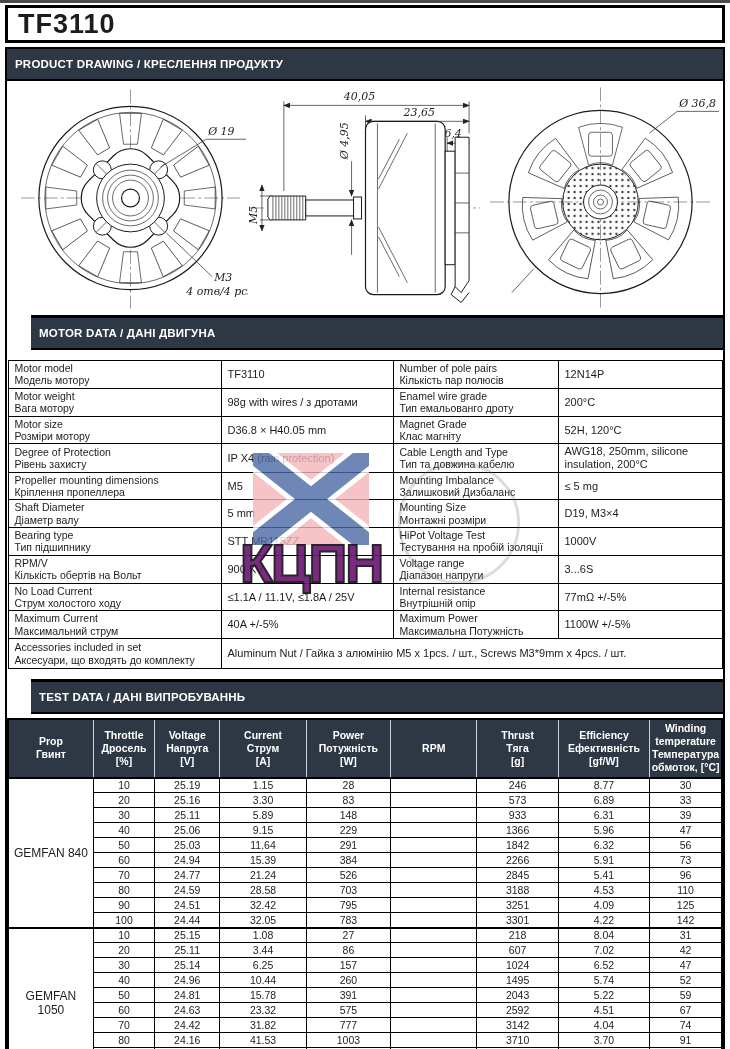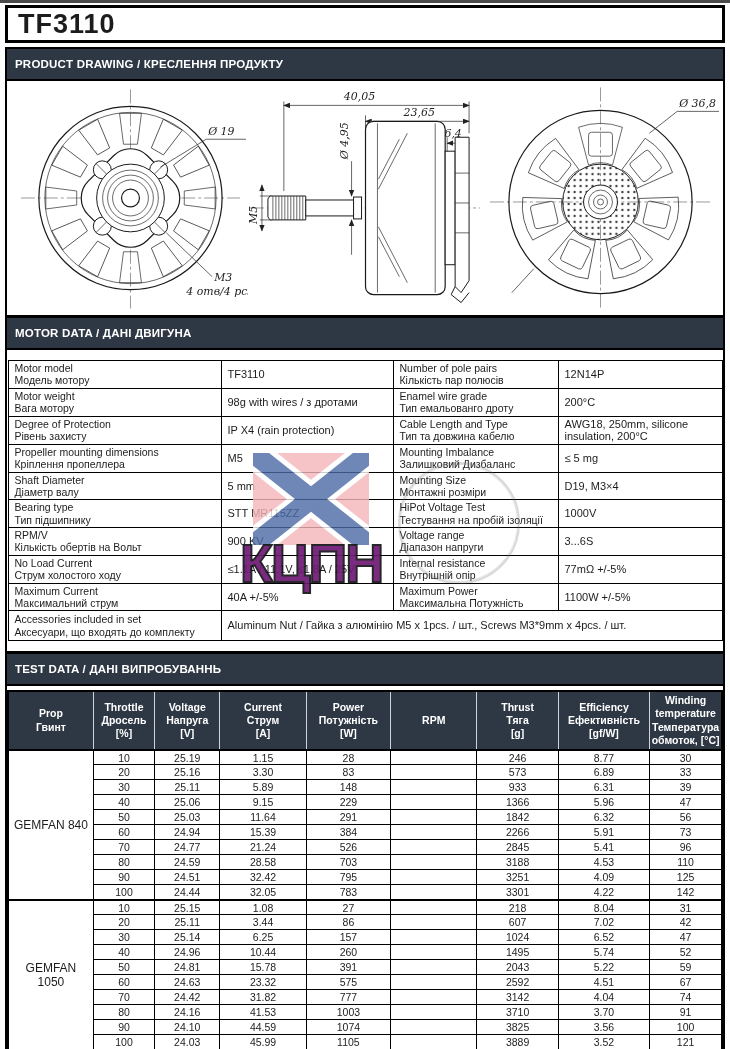--- a/index.html
+++ b/index.html
@@ -14,21 +14,21 @@
   
   .title-box{border:3px solid #000;height:32px;display:flex;align-items:center;
     padding-left:10px;background:#fff;margin-bottom:4px;}
   .title-box h1{margin:0;font-size:27px;font-weight:bold;letter-spacing:1px;}
 
   
   .main-box{border:2px solid #000;background:#fff;}
 
   .section-header{background:#2e3744;color:#fff;font-weight:bold;font-size:11.5px;
     padding:9px 8px;letter-spacing:.2px;border-bottom:2px solid #000;}
-  .section-header.mid{border-top:3px solid #000;}
+  .section-header.mid{border-top:3px solid #000;margin-left:24px;}
 
   
   .drawing-area{height:234px;position:relative;background:#fff;display:flex;
     justify-content:space-between;padding:0 2px;}
   svg .s12{fill:none;stroke:#1a1a1a;stroke-width:1.2;}
   svg .s10{fill:none;stroke:#1a1a1a;stroke-width:1;}
   svg .s07{fill:none;stroke:#2a2a2a;stroke-width:.7;}
   svg .cl{stroke:#555;stroke-width:.6;stroke-dasharray:14 3 3 3;fill:none;}
   svg .dim{font:italic 11px "DejaVu Serif",serif;fill:#222;}
   svg .dimline{stroke:#222;stroke-width:.7;fill:none;}
@@ -324,20 +324,32 @@
             </td>
             <td class="m-value">98g with wires / з дротами</td>
             <td class="m-label">
               <div>Enamel wire grade</div>
               <div>Тип емальованго дроту</div>
             </td>
             <td class="m-value">200°C</td>
           </tr>
           <tr>
             <td class="m-label">
+              <div>Motor size</div>
+              <div>Розміри мотору</div>
+            </td>
+            <td class="m-value">D36.8 × H40.05 mm</td>
+            <td class="m-label">
+              <div>Magnet Grade</div>
+              <div>Клас магніту</div>
+            </td>
+            <td class="m-value">52H, 120°C</td>
+          </tr>
+          <tr>
+            <td class="m-label">
               <div>Degree of Protection</div>
               <div>Рівень захисту</div>
             </td>
             <td class="m-value">IP X4 (rain protection)</td>
             <td class="m-label">
               <div>Cable Length and Type</div>
               <div>Тип та довжина кабелю</div>
             </td>
             <td class="m-value">AWG18, 250mm, silicone insulation, 200°C</td>
           </tr>

